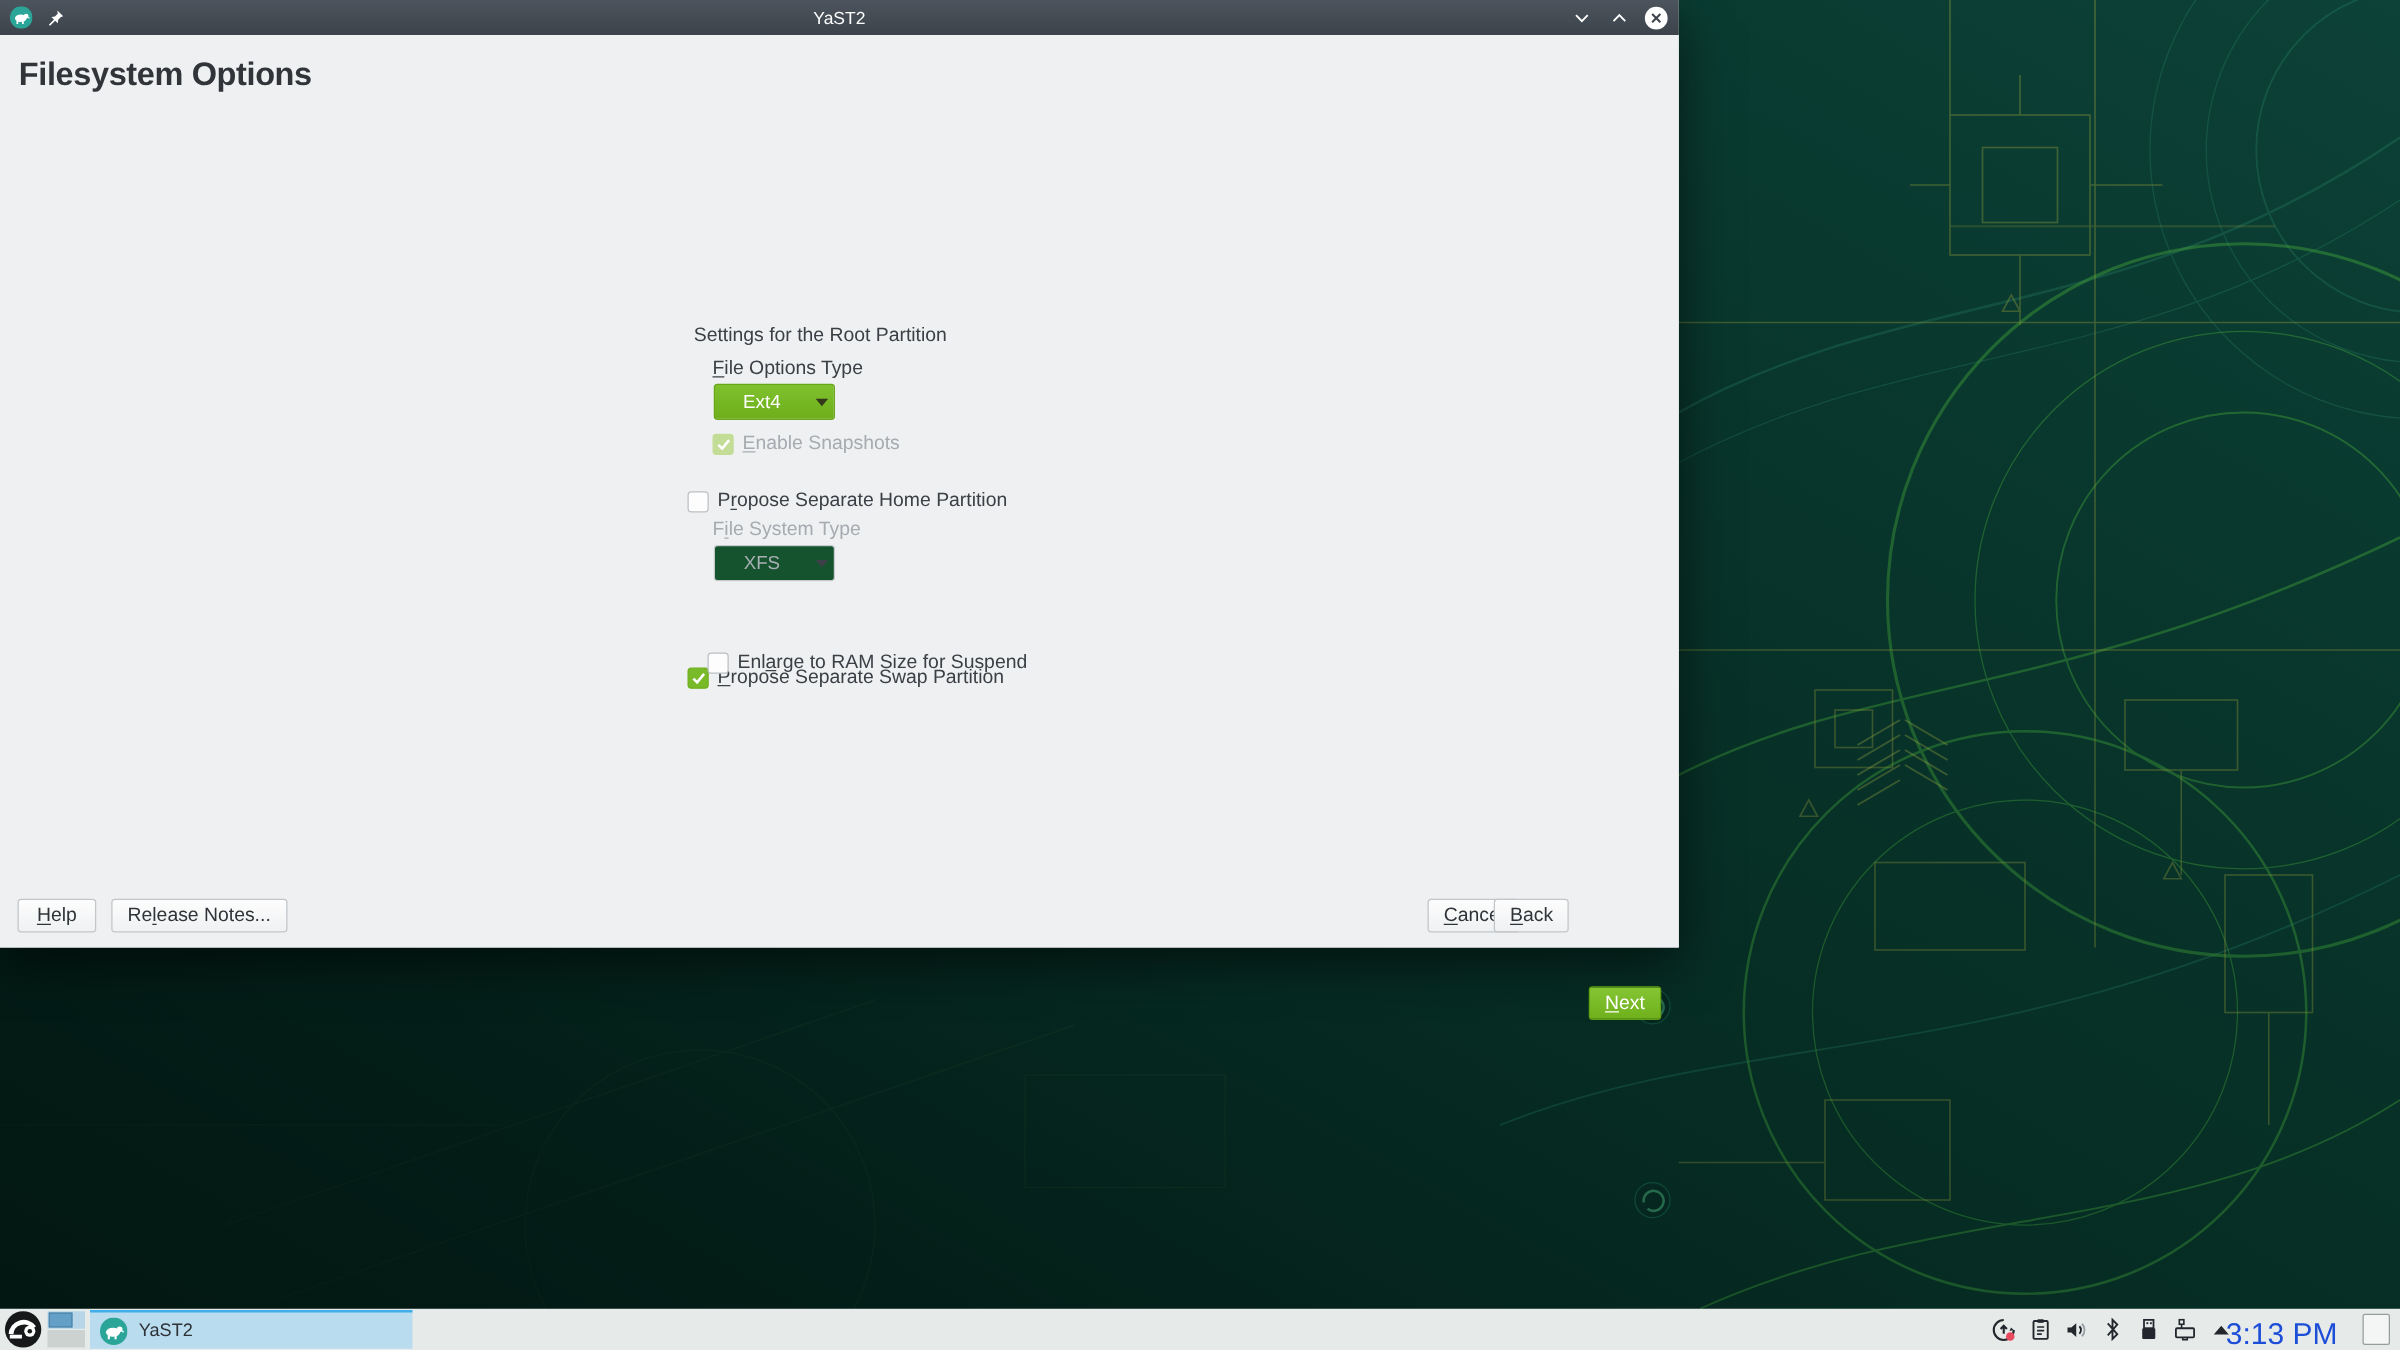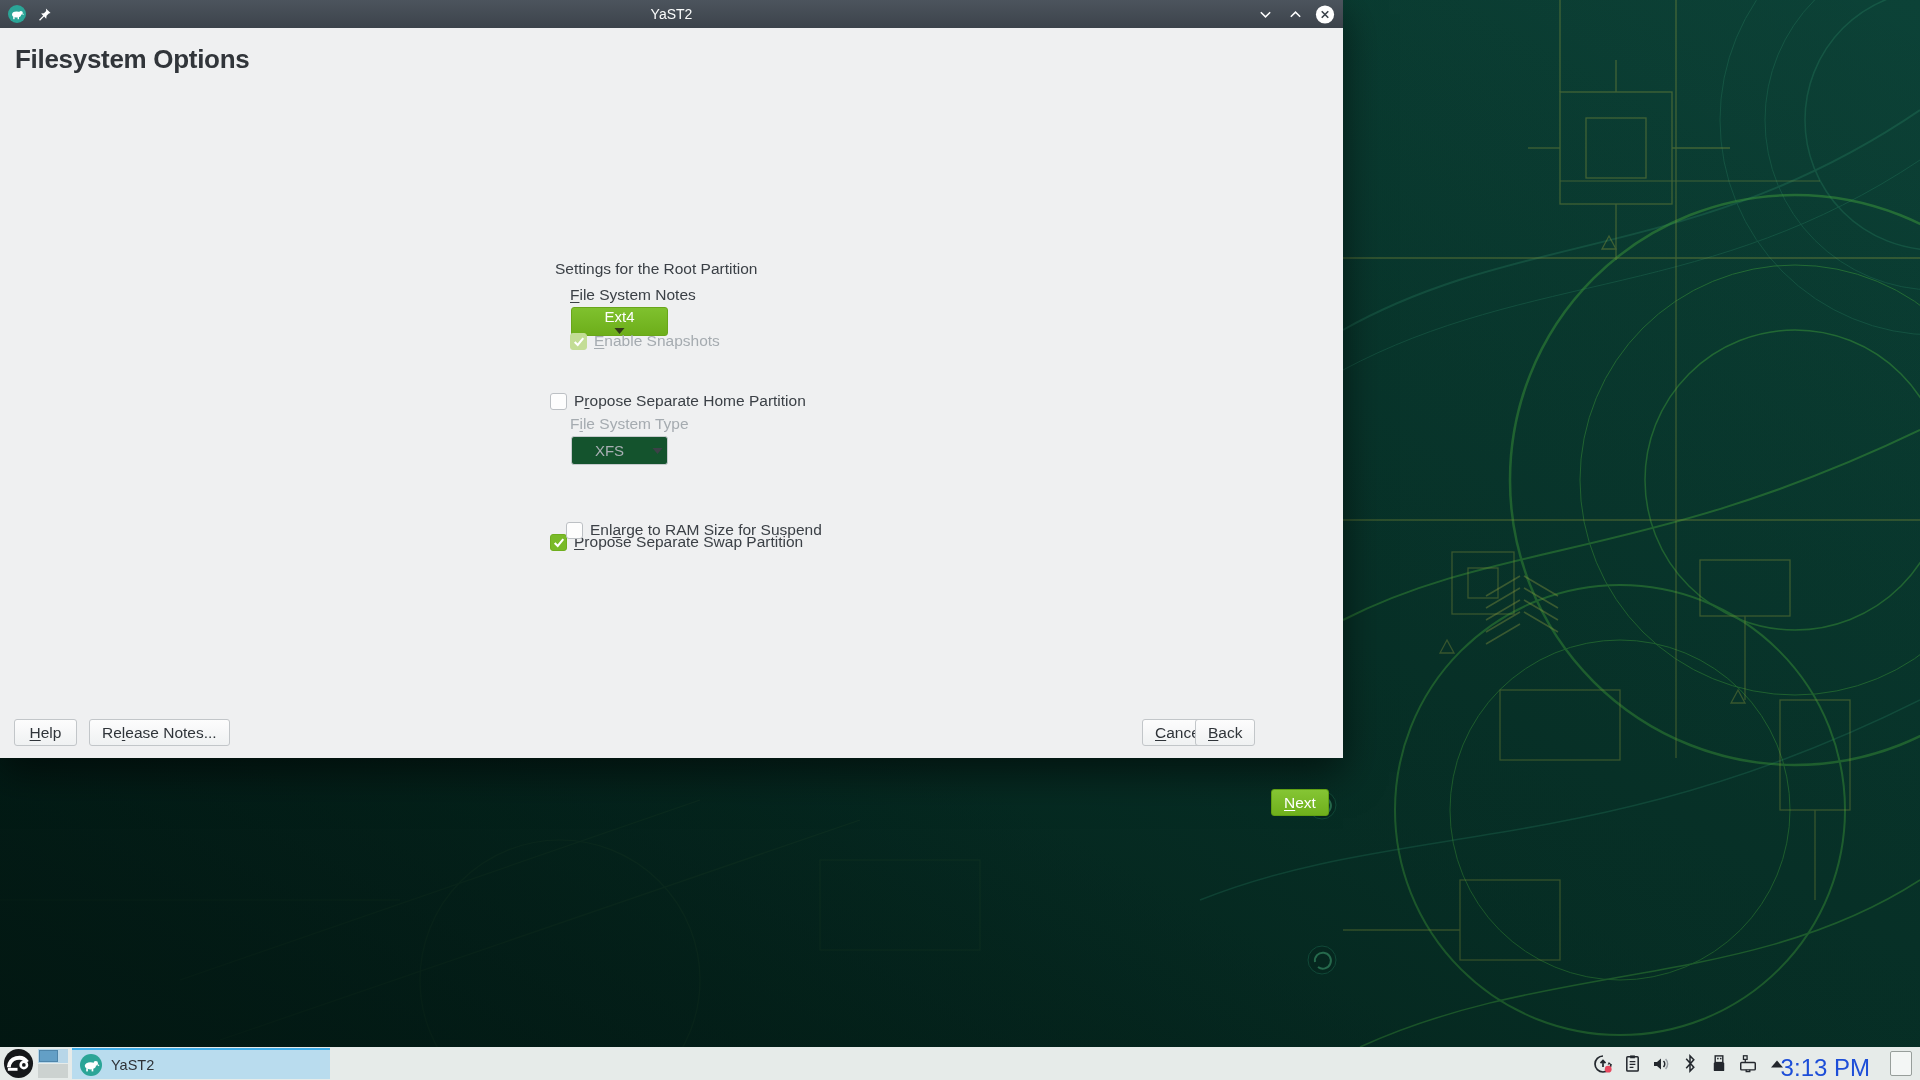--- a/index.html
+++ b/index.html
@@ -193,33 +193,33 @@
       </span>
     </div>
   </div>
 
   <div class="content">
     <div class="page-heading">Filesystem Options</div>
 
     <div class="form-label" style="left:555px; top:232px;">Settings for the Root Partition</div>
 
     <div class="form-label" style="left:570px; top:258px;">
-      <span></span><u>F</u><span>ile System Notes</span>
-    </div>
-
-    <div class="dropdown green" style="left:571px; top:279px;flex-direction:column;">
+      <span></span><u>F</u><span>ile Options Type</span>
+    </div>
+
+    <div class="dropdown green" style="left:571px; top:279px;">
       <span class="dd-value">Ext4</span>
       <span class="dd-arrow">
         <svg width="11" height="8" viewBox="0 0 11 8">
             <path d="M0.5,1 L10.5,1 L5.5,7 Z" fill="#33391a"></path>
           </svg>
       </span>
     </div>
 
-    <div class="checkbox-row" style="left:570px; top:304px;">
+    <div class="checkbox-row" style="left:570px; top:318px;">
       <span class="cb-box checked cb-disabled">
         <svg width="12" height="11" viewBox="0 0 14 12">
             <polyline points="2,6.5 5.5,10 12,2" fill="none" stroke="#fff" stroke-width="2.4"></polyline>
           </svg>
       </span>
       <span class="cb-label disabled-text">
         <span></span><u>E</u><span>nable Snapshots</span>
       </span>
     </div>
 

